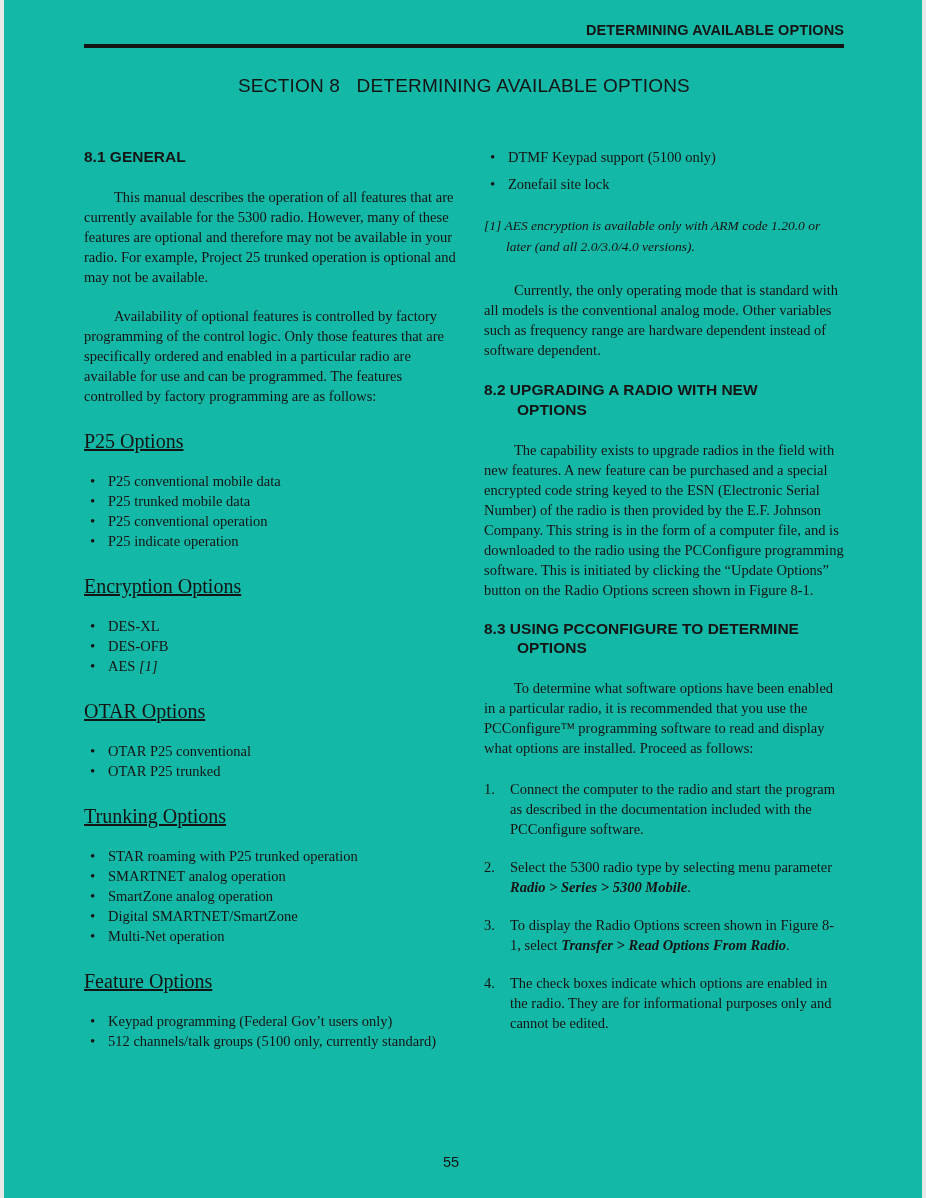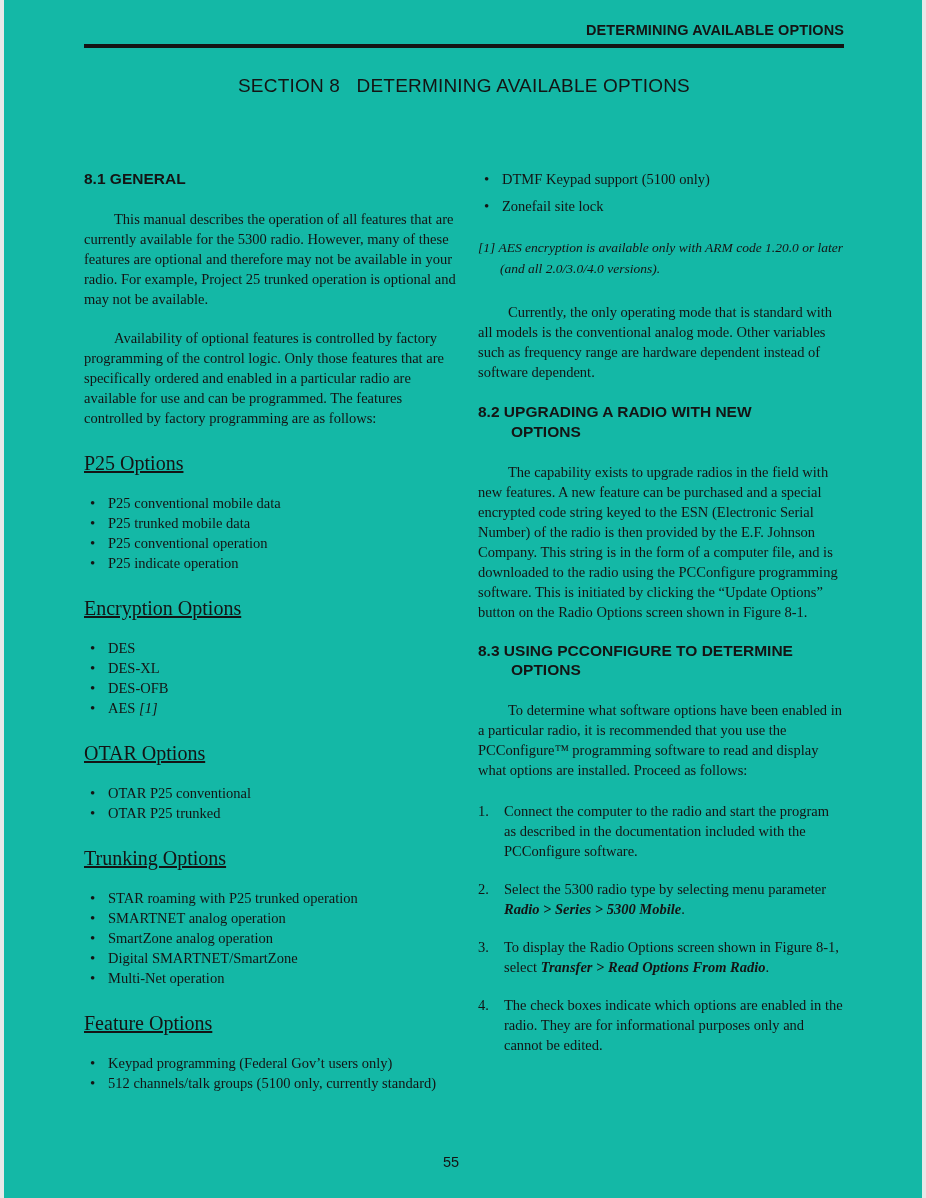--- a/index.html
+++ b/index.html
@@ -21,21 +21,21 @@
     text-align: right; letter-spacing: .1px;
   }
   .rule { height: 4px; background: #141414; margin-top: 6px; }
   .title {
     font-family: "Liberation Sans", sans-serif;
     font-weight: normal; font-size: 19px;
     text-align: center; margin: 27px 0 0 0;
     white-space: pre-wrap; letter-spacing: .2px;
   }
   
-  .cols { display: flex; gap: 16px; margin-top: 72px; }
+  .cols { display: flex; gap: 22px; margin-top: 50px; }
   .col-left  { width: 378px; flex: none; }
   .col-right { flex: 1; min-width: 0; }
 
   .sec-heading {
     font-family: "Liberation Sans", sans-serif;
     font-weight: bold; font-size: 15.5px;
     line-height: 1.28;
     margin: 0 0 20px 0;
     white-space: pre-line;
     padding-left: 33px; text-indent: -33px;
@@ -120,24 +120,20 @@
         <li>
             <span class="dot"></span>
             <span>P25 indicate operation</span>
           </li>
       </ul>
 
       <div class="subhead">Encryption Options</div>
       <ul class="bullets">
         <li>
             <span class="dot"></span>
-            <span>DES</span>
-          </li>
-        <li>
-            <span class="dot"></span>
             <span>DES-XL</span>
           </li>
         <li>
             <span class="dot"></span>
             <span>DES-OFB</span>
           </li>
         <li>
             <span class="dot"></span>
             <span><span>AES </span><i>[1]</i></span>
           </li>

